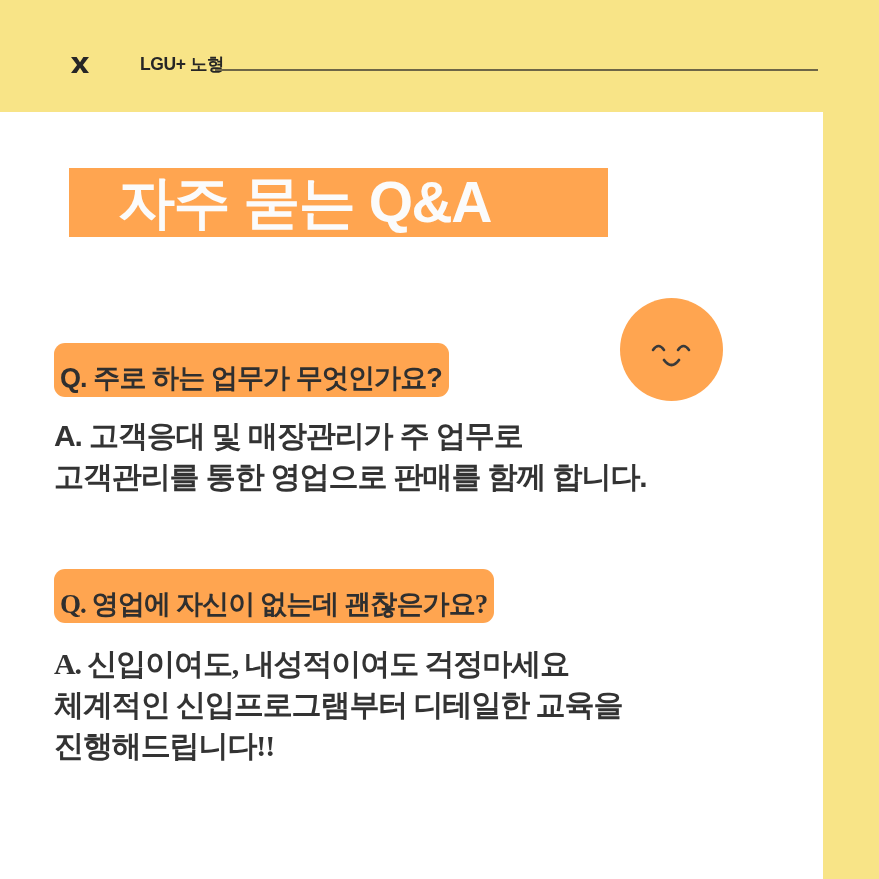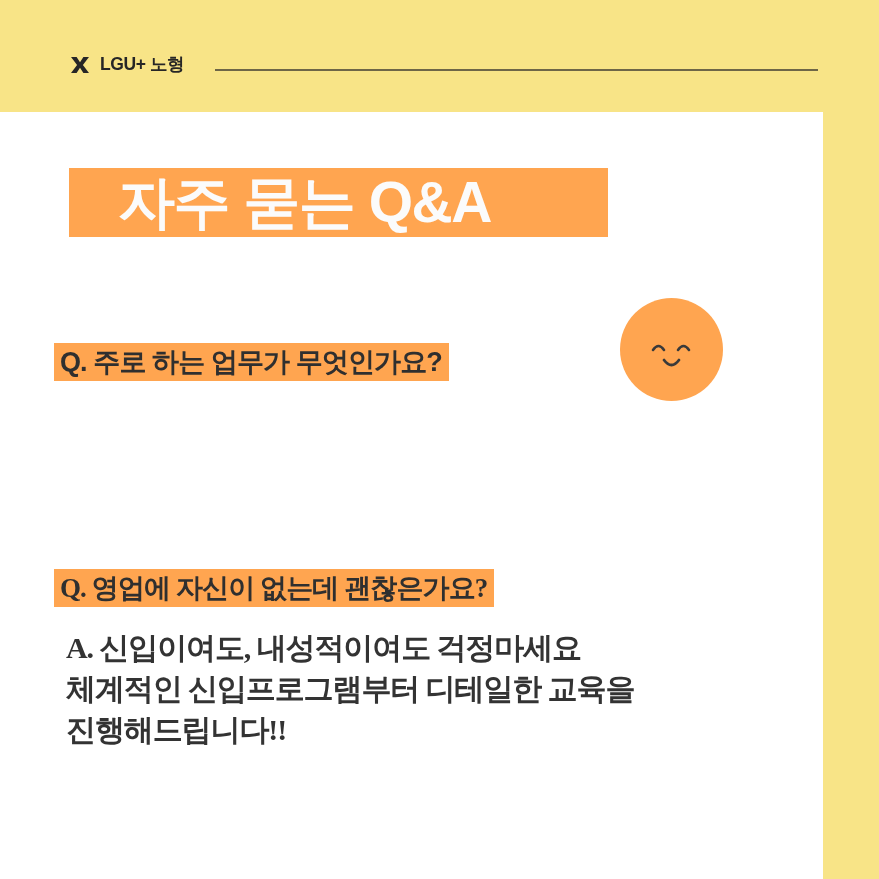--- a/index.html
+++ b/index.html
@@ -48,20 +48,21 @@
     display: block;
   }
 
   .brand-name {
     font-size: 17.5px;
     font-weight: 700;
     color: #262626;
     letter-spacing: -0.4px;
     white-space: nowrap;
     line-height: 1;
+    margin-left: 40px;
   }
 
   .header-rule {
     position: absolute;
     left: 215px;
     top: 69px;
     width: 603px;
     height: 2px;
     background: #6e6647;
   }
@@ -118,37 +119,37 @@
   .qa-2 { top: 569px; font-family: Liberation Serif, serif; }
 
   .q-line {
     display: inline-block;
     background: #ffa550;
     color: #2f2f2f;
     font-size: 27px;
     font-weight: 800;
     letter-spacing: -0.9px;
     line-height: 38px;
-    padding: 0 7px 0 6px;
+    padding: 16px 7px 0 6px;
     white-space: nowrap;
+    border-radius: 11px;
   }
 
   .a-body {
     margin-top: 18px;
     color: #333333;
     font-size: 30px;
     font-weight: 800;
     letter-spacing: -1.1px;
     line-height: 41px;
     white-space: pre-line;
   }
 
   .qa-2 .a-body {
     margin-top: 20px;
-    margin-left: 12px;
   }
 </style>
 </head>
 <body>
 
 <div class="card">
 
   <div class="header">
     <div class="brand">
       <svg class="brand-mark" viewBox="0 0 24 24" aria-hidden="true">
@@ -167,20 +168,22 @@
 
   <svg class="smiley" viewBox="0 0 103 103" aria-hidden="true">
     <circle cx="51.5" cy="51.5" r="51.5" fill="#FFA550"></circle>
     <path d="M33 52 Q38.5 44 44 52" fill="none" stroke="#3A3A3A" stroke-width="2.6" stroke-linecap="round"></path>
     <path d="M58 52 Q63.5 44 69 52" fill="none" stroke="#3A3A3A" stroke-width="2.6" stroke-linecap="round"></path>
     <path d="M44 62 Q51.5 72 59 62" fill="none" stroke="#3A3A3A" stroke-width="2.8" stroke-linecap="round"></path>
   </svg>
 
   <div class="qa-block qa-1">
     <div class="q-line">Q. 주로 하는 업무가 무엇인가요?</div>
+    <div class="a-body">A. 고객응대 및 매장관리가 주 업무로
+고객관리를 통한 영업으로 판매를 함께 합니다.</div>
   </div>
 
   <div class="qa-block qa-2">
     <div class="q-line">Q. 영업에 자신이 없는데 괜찮은가요?</div>
     <div class="a-body">A. 신입이여도, 내성적이여도 걱정마세요
 체계적인 신입프로그램부터 디테일한 교육을
 진행해드립니다!!</div>
   </div>
 
 </div>

